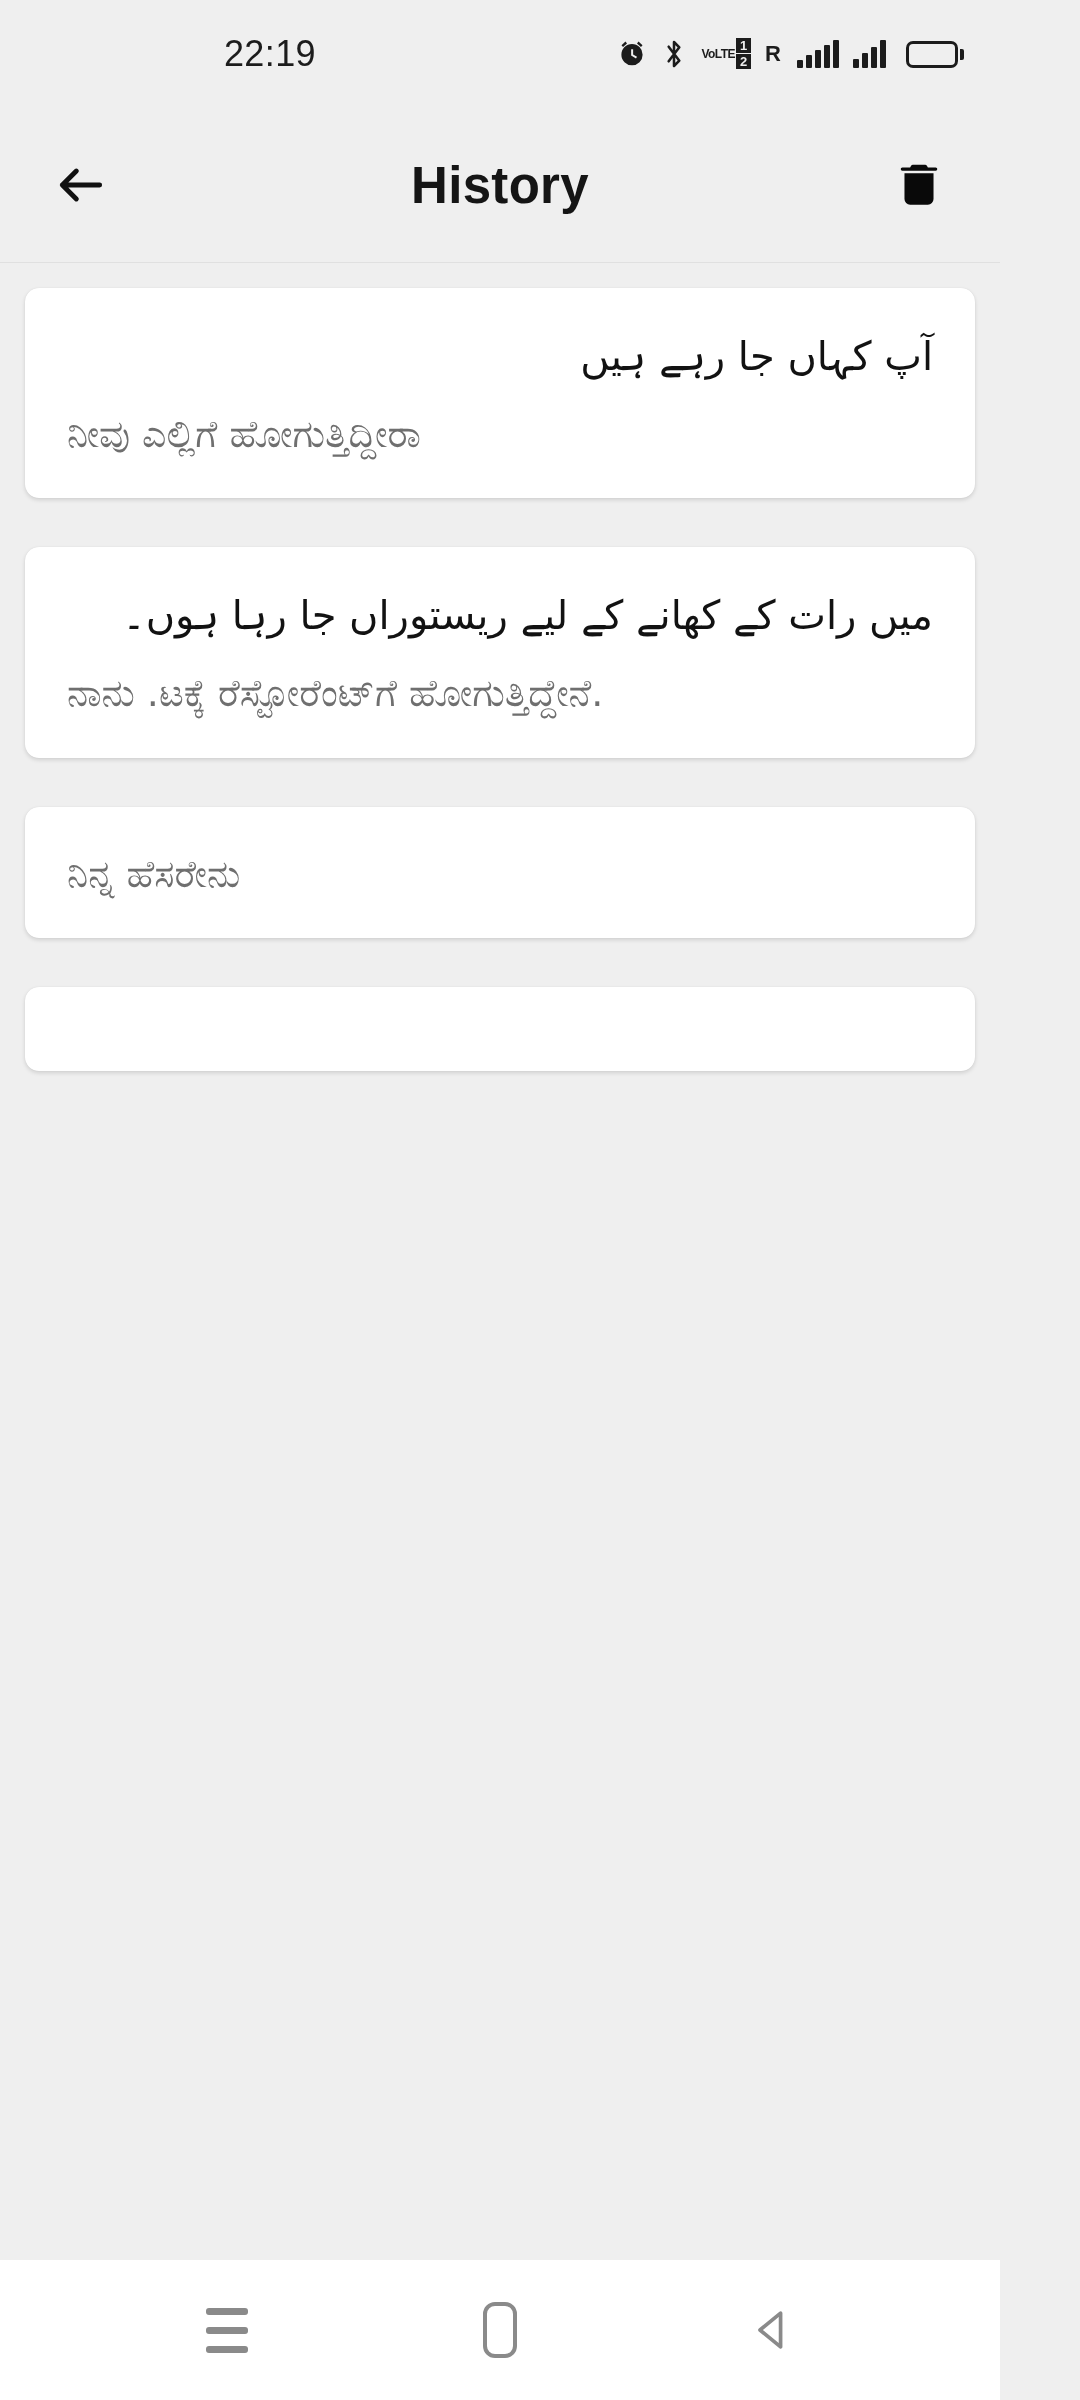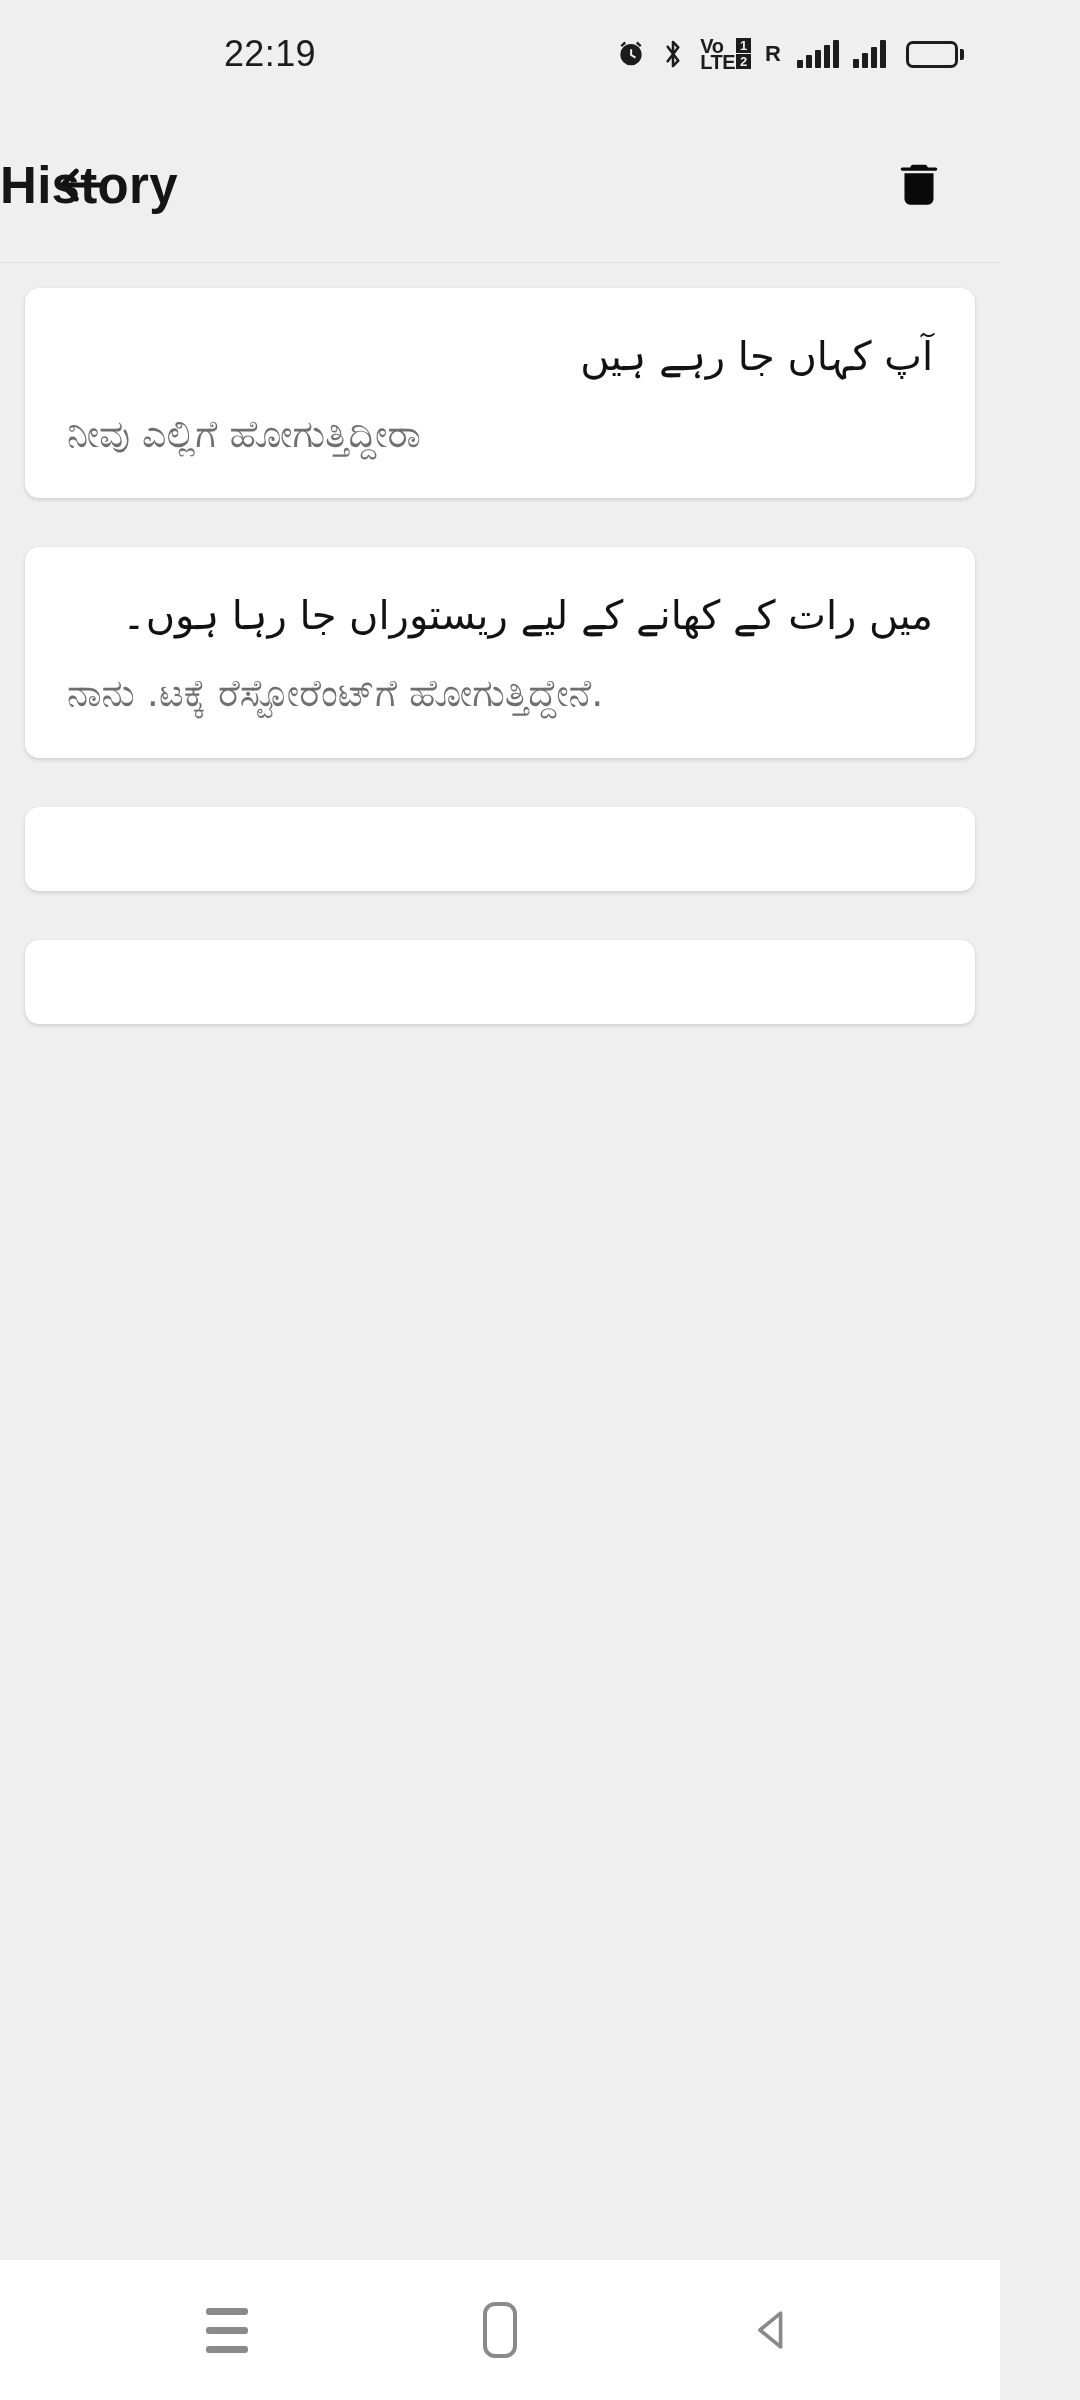--- a/index.html
+++ b/index.html
@@ -42,22 +42,22 @@
   }
   .sb-icon{ display:flex; align-items:center; }
   .sb-icon svg{ display:block; }
 
   .volte{
     display:flex; align-items:center;
     font-family:"Liberation Sans",sans-serif;
     color:#1c1c1c;
   }
   .volte-txt{
-    display:flex; flex-direction:column;
-    font-size:20px; font-weight:700; line-height:16px;
+    display:flex; flex-direction:row;
+    font-size:12px; font-weight:700; line-height:16px;
     letter-spacing:-.5px;
   }
   .volte-num{
     display:flex; flex-direction:column;
     margin-left:1px;
   }
   .volte-num span{
     background:#1c1c1c; color:#efefef;
     font-size:13px; font-weight:700;
     line-height:15px; width:15px;
@@ -96,20 +96,21 @@
     flex:0 0 155px; height:155px;
     background:#efefef;
     display:flex; align-items:center;
     padding:0 42px;
     position:relative;
     border-bottom:1px solid #e0e0e0;
   }
   .appbar-back{ width:78px; height:78px; display:flex; align-items:center; justify-content:center; }
   .appbar-title{
     position:absolute; left:0; right:0;
+    text-align:center;
     font-size:51px; font-weight:700; color:#151515;
     letter-spacing:.3px;
     pointer-events:none;
   }
   .appbar-delete{
     margin-left:auto;
     width:78px; height:78px;
     display:flex; align-items:center; justify-content:center;
     position:relative; z-index:2;
   }
@@ -242,20 +243,21 @@
       <div class="card-src">آپ کہاں جا رہے ہیں</div>
       <div class="card-dst">ನೀವು ಎಲ್ಲಿಗೆ ಹೋಗುತ್ತಿದ್ದೀರಾ</div>
     </div>
 
     <div class="card">
       <div class="card-src">میں رات کے کھانے کے لیے ریستوراں جا رہا ہوں۔</div>
       <div class="card-dst">ನಾನು .ಟಕ್ಕೆ ರೆಸ್ಟೋರೆಂಟ್‌ಗೆ ಹೋಗುತ್ತಿದ್ದೇನೆ.</div>
     </div>
 
     <div class="card">
+      <div class="card-dst">ನಿನ್ನ ಹೆಸರೇನು</div>
     </div>
 
     <div class="card">
     </div>
 
   </div>
 
   <div class="navbar">
 
     <div class="nav-btn">

